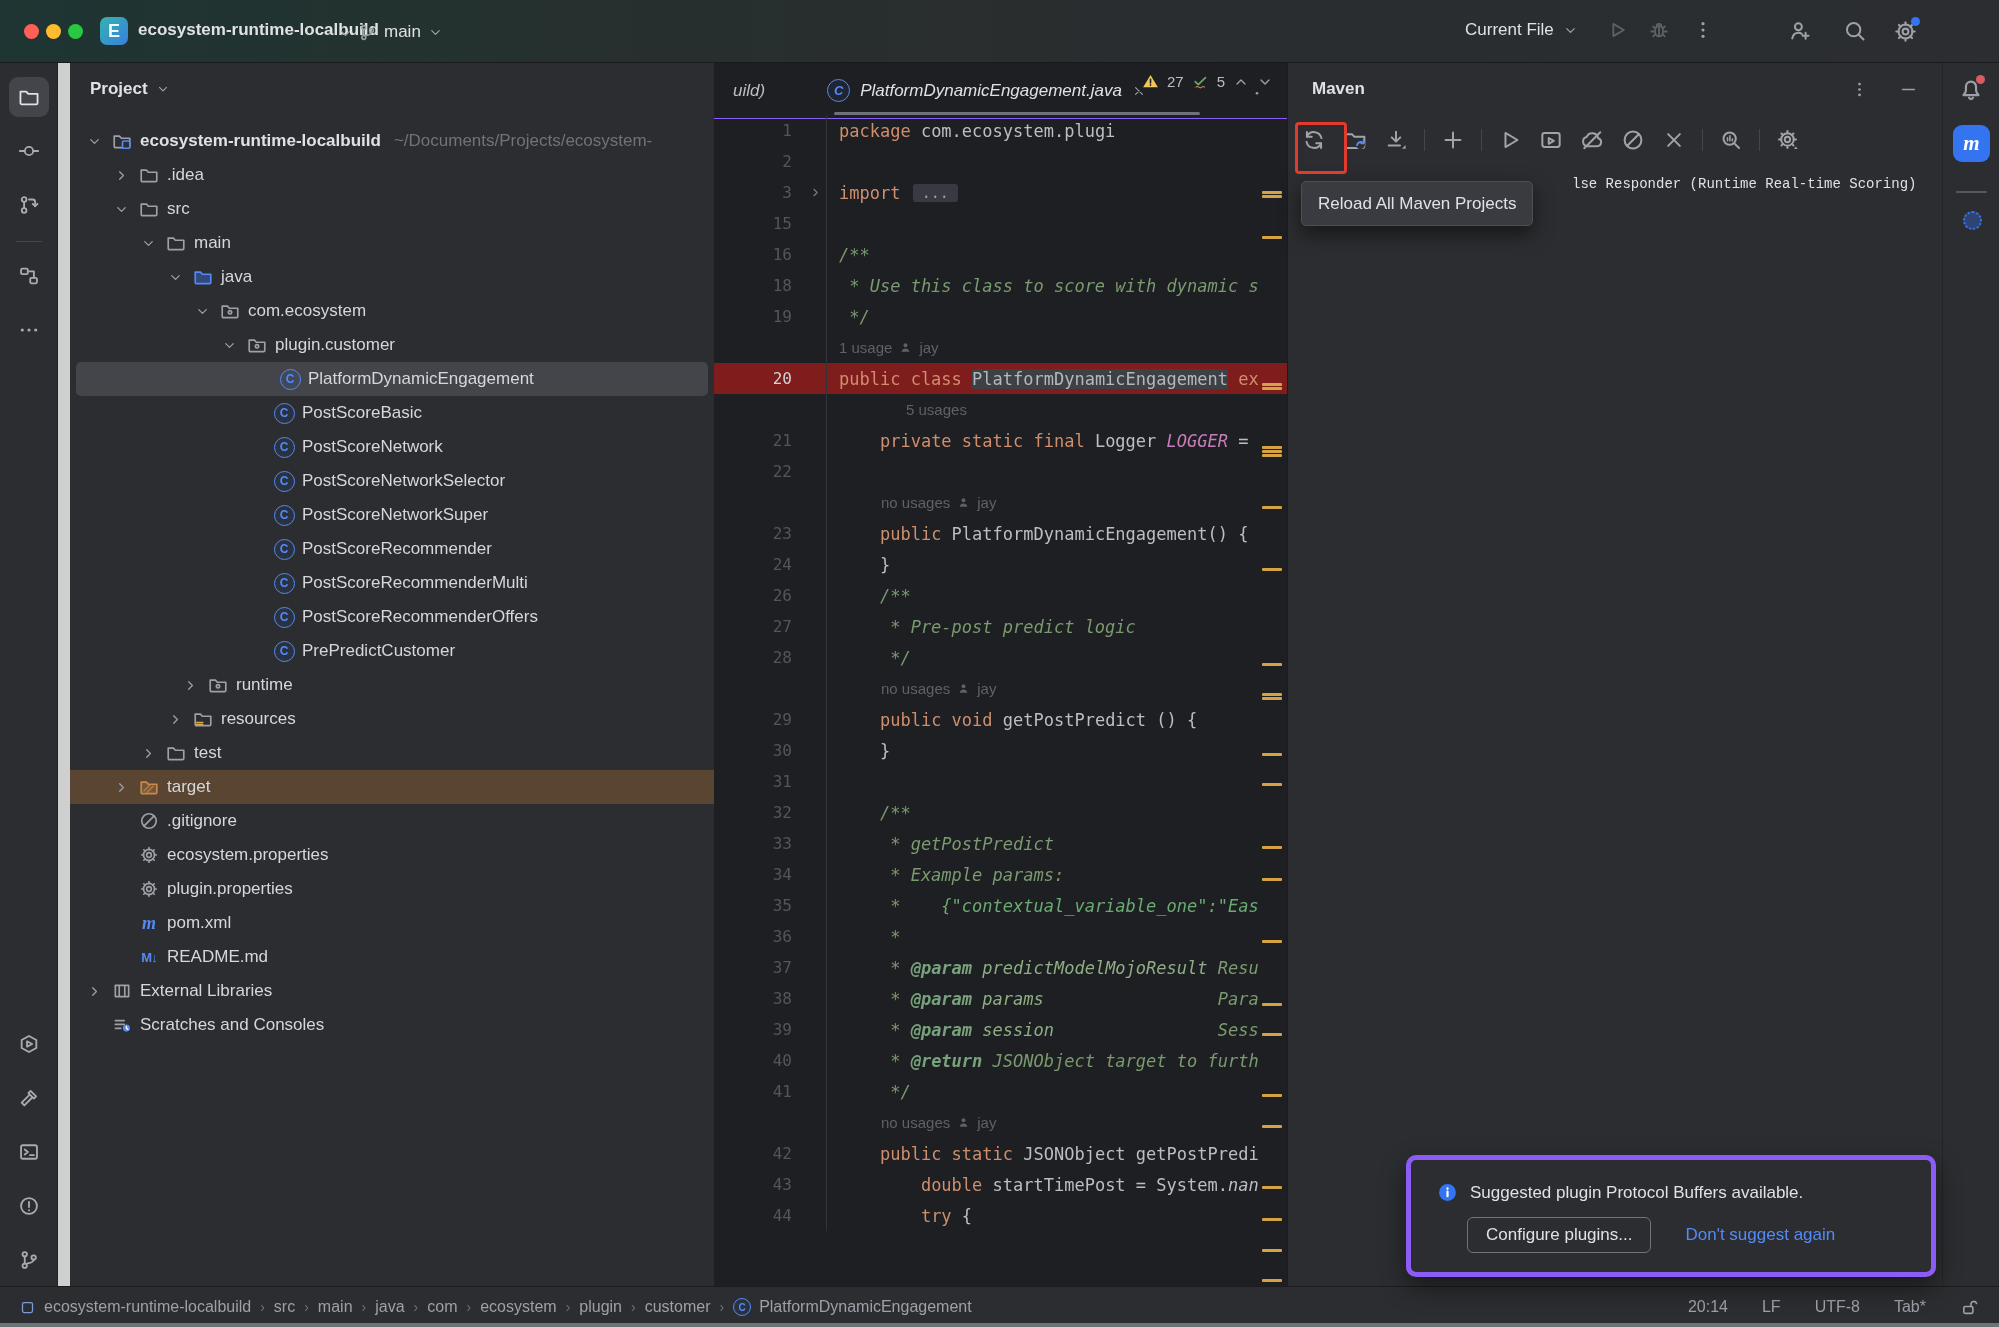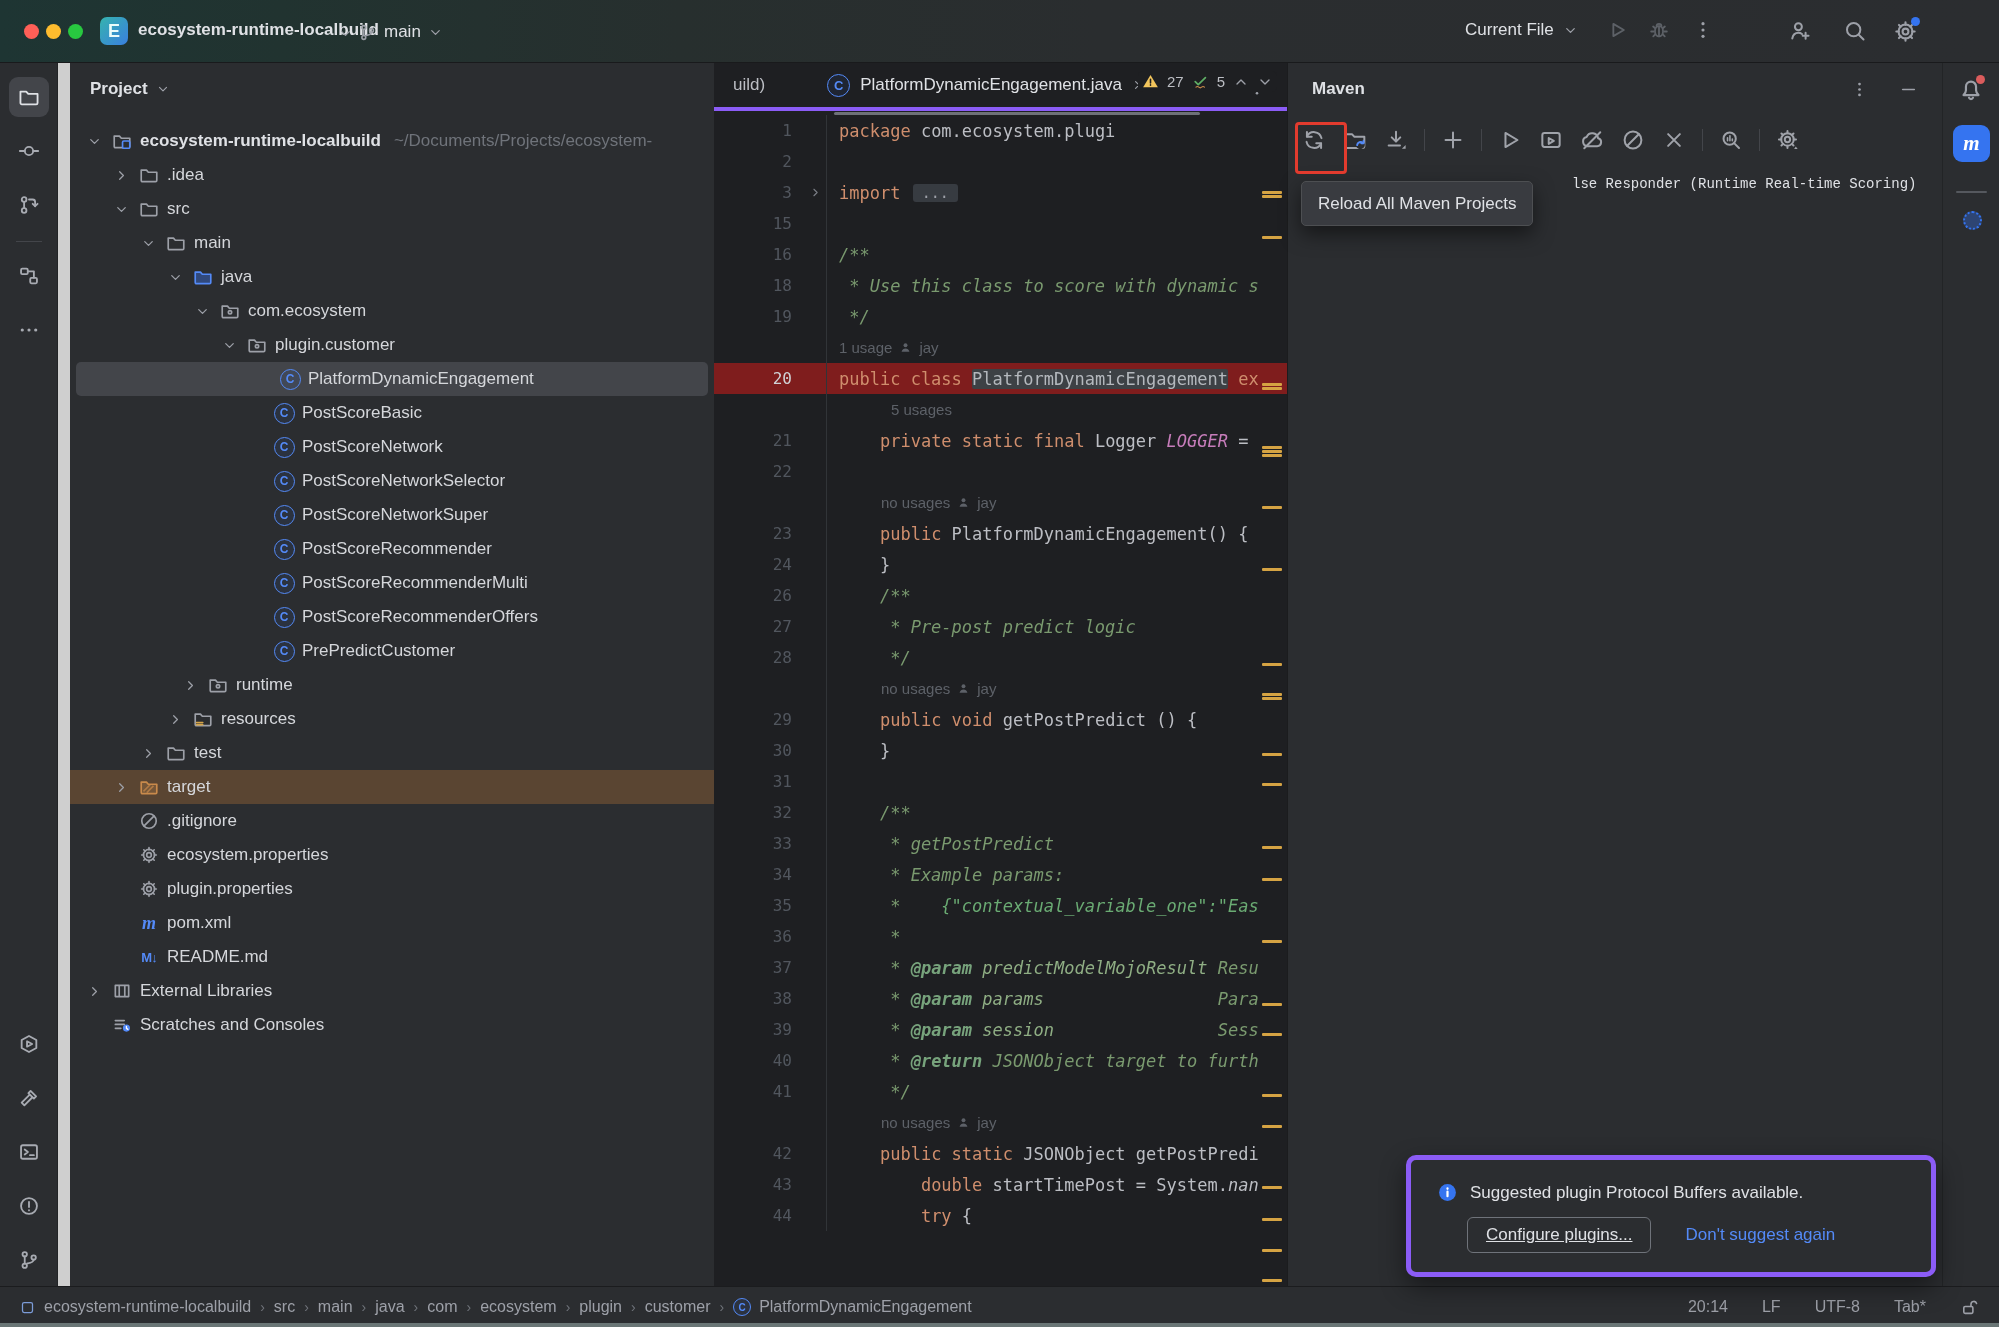--- a/index.html
+++ b/index.html
@@ -43,21 +43,21 @@
   .trow .ticon{width:22px;display:flex;justify-content:center;flex:none}
   .trow .hint{color:#6f737a;margin-left:6px;overflow:hidden}
   .trow.sel{background:#43454a;border-radius:5px;margin:0 6px;}
   .trow.excl{background:#5a4532;}
   .cicon{width:19px;height:19px;border-radius:50%;border:1.6px solid #548af7;color:#548af7;
     font-size:12px;font-weight:700;display:flex;align-items:center;justify-content:center;flex:none;background:rgba(53,116,240,.08)}
   .mvn-m{color:#548af7;font-style:italic;font-weight:700;font-size:18px;font-family:"Liberation Serif",serif;}
   .md-ic{color:#548af7;font-weight:700;font-size:13px;letter-spacing:-1px;}
   
   #editor{position:absolute;left:714px;top:63px;width:573px;height:1223px;background:#1e1f22;overflow:hidden;}
-  #tabbar{position:relative;height:48px;display:flex;align-items:center;border-bottom:4px solid #8b5cf6;box-sizing:border-box;}
+  #tabbar{position:relative;height:56px;display:flex;align-items:center;border-bottom:1px solid #8b5cf6;box-sizing:border-box;font-style:italic;}
   .tab-partial{margin-left:19px;font-size:17px;color:#bcbec4;}
   .tab-active{margin-left:62px;display:flex;align-items:center;gap:10px;font-size:17px;color:#dfe1e5;position:relative;height:100%;}
   .tab-underline{position:absolute;left:120px;top:49px;width:366px;height:3px;background:#6e7177;border-radius:2px;}
   .tab-ctrl{position:absolute;top:16px;color:#9da0a8}
   #lines{position:absolute;left:0;top:52px;right:0;bottom:0;font-family:"DejaVu Sans Mono","Liberation Mono",monospace;font-size:17px;}
   .erow{height:31px;display:flex;align-items:stretch;}
   .erow.cur{background:#7f1d1d;}
   .lnum{width:78px;flex:none;text-align:right;padding-right:12px;color:#51565e;display:flex;align-items:center;justify-content:flex-end;font-size:16px;}
   .erow.cur .lnum{color:#d0d2d6}
   .lfold{width:22px;flex:none;display:flex;align-items:center;justify-content:center;color:#7a7e85}
@@ -87,21 +87,21 @@
   #mvn-tooltip{position:absolute;left:13px;top:118px;height:43px;display:flex;align-items:center;padding:0 16px;
     background:#393b40;border:1px solid #4d4f52;border-radius:5px;box-shadow:0 8px 20px rgba(0,0,0,.5);
     font-size:17px;color:#dfe1e5;z-index:4;white-space:nowrap;}
   #mvn-item{position:absolute;left:284px;top:113px;font-size:14px;color:#dfe1e5;white-space:nowrap;font-family:Liberation Mono, monospace;}
   
   #notif{position:absolute;left:118px;top:1092px;width:520px;height:112px;background:#2b2d30;border:5px solid #8b5cf6;
     border-radius:10px;box-shadow:0 10px 26px rgba(0,0,0,.45);z-index:6;}
   .notif-row1{display:flex;align-items:center;gap:12px;margin:22px 0 0 26px;font-size:17px;color:#dfe1e5;}
   .notif-row2{display:flex;align-items:center;gap:34px;margin:14px 0 0 56px;}
   .notif-btn{height:36px;padding:0 18px;border:1px solid #6f737a;border-radius:6px;background:transparent;
-    color:#dfe1e5;font-size:17px;display:flex;align-items:center;font-family:inherit;text-decoration:underline;}
+    color:#dfe1e5;font-size:17px;display:flex;align-items:center;font-family:inherit;}
   .notif-link{color:#548af7;font-size:17px;}
   
   #rightstrip{position:absolute;left:1942px;top:63px;width:57px;height:1223px;background:#2b2d30;border-left:1px solid #222426;box-sizing:border-box;}
   .bell-wrap{position:absolute;left:15px;top:13px;color:#9da0a8}
   .bell-dot{position:absolute;width:9px;height:9px;border-radius:50%;background:#db5c5c;right:-1px;top:-1px;}
   .m-tile{position:absolute;left:10px;top:62px;width:37px;height:37px;border-radius:9px;background:#3574f0;color:#fff;
     display:flex;align-items:center;justify-content:center;font-size:21px;font-style:italic;font-weight:700;
     font-family:"Liberation Serif",serif;}
   .rs-div{position:absolute;left:13px;top:128px;width:31px;height:2px;background:#55585e;border-radius:1px;}
   .rs-dot{position:absolute;left:20px;top:148px;width:15px;height:15px;border-radius:50%;border:2px dotted #3574f0;background:rgba(53,116,240,.35);}
@@ -643,21 +643,21 @@
                 </svg></span><span>jay</span></span></div>
         </div>
         <div class="erow cur">
           <div class="lnum">20</div>
           <div class="lfold"></div>
           <div class="lcode"><span class="tk-kw">public class </span><span class="tk-hl">PlatformDynamicEngagement</span><span class="tk-pl"> </span><span class="tk-kw">ex</span></div>
         </div>
         <div class="erow">
           <div class="lnum"></div>
           <div class="lfold"></div>
-          <div class="lcode"><span class="inlay" style="margin-left: 52px; text-align: right;"><span>5 usages</span></span></div>
+          <div class="lcode"><span class="inlay" style="margin-left: 67px; text-align: right;"><span>5 usages</span></span></div>
         </div>
         <div class="erow">
           <div class="lnum">21</div>
           <div class="lfold"></div>
           <div class="lcode"><span class="tk-pl">    </span><span class="tk-kw">private static final </span><span class="tk-pl">Logger </span><span class="tk-fld">LOGGER</span><span class="tk-pl"> =</span></div>
         </div>
         <div class="erow">
           <div class="lnum">22</div>
           <div class="lfold"></div>
           <div class="lcode"></div>

